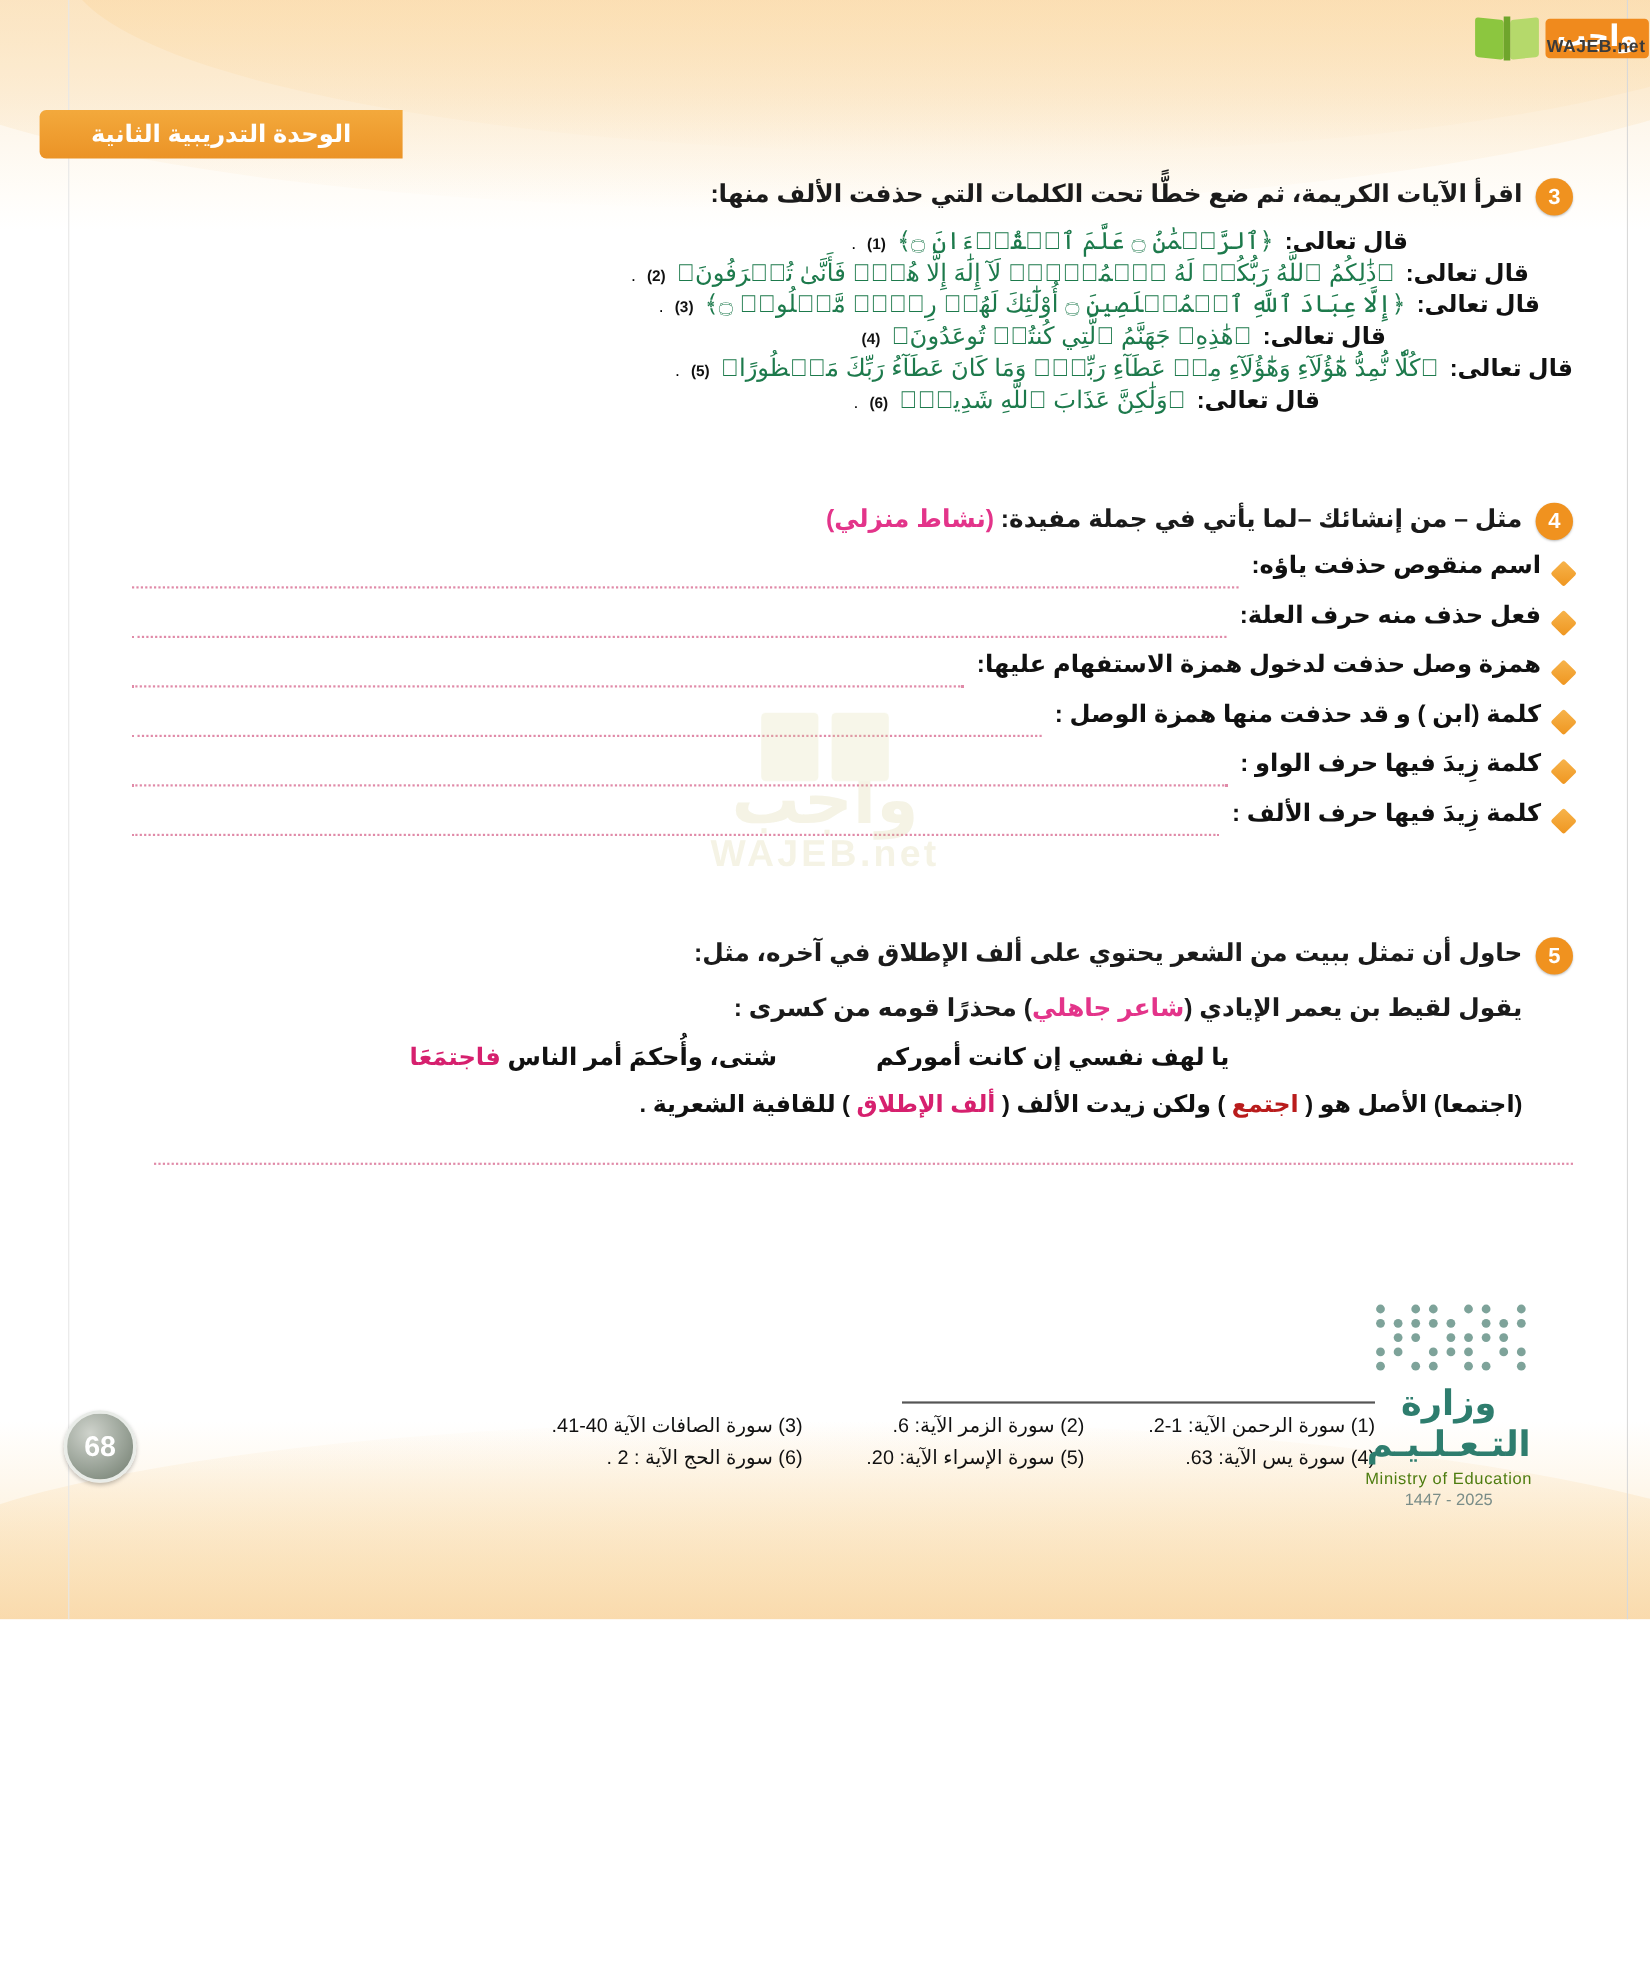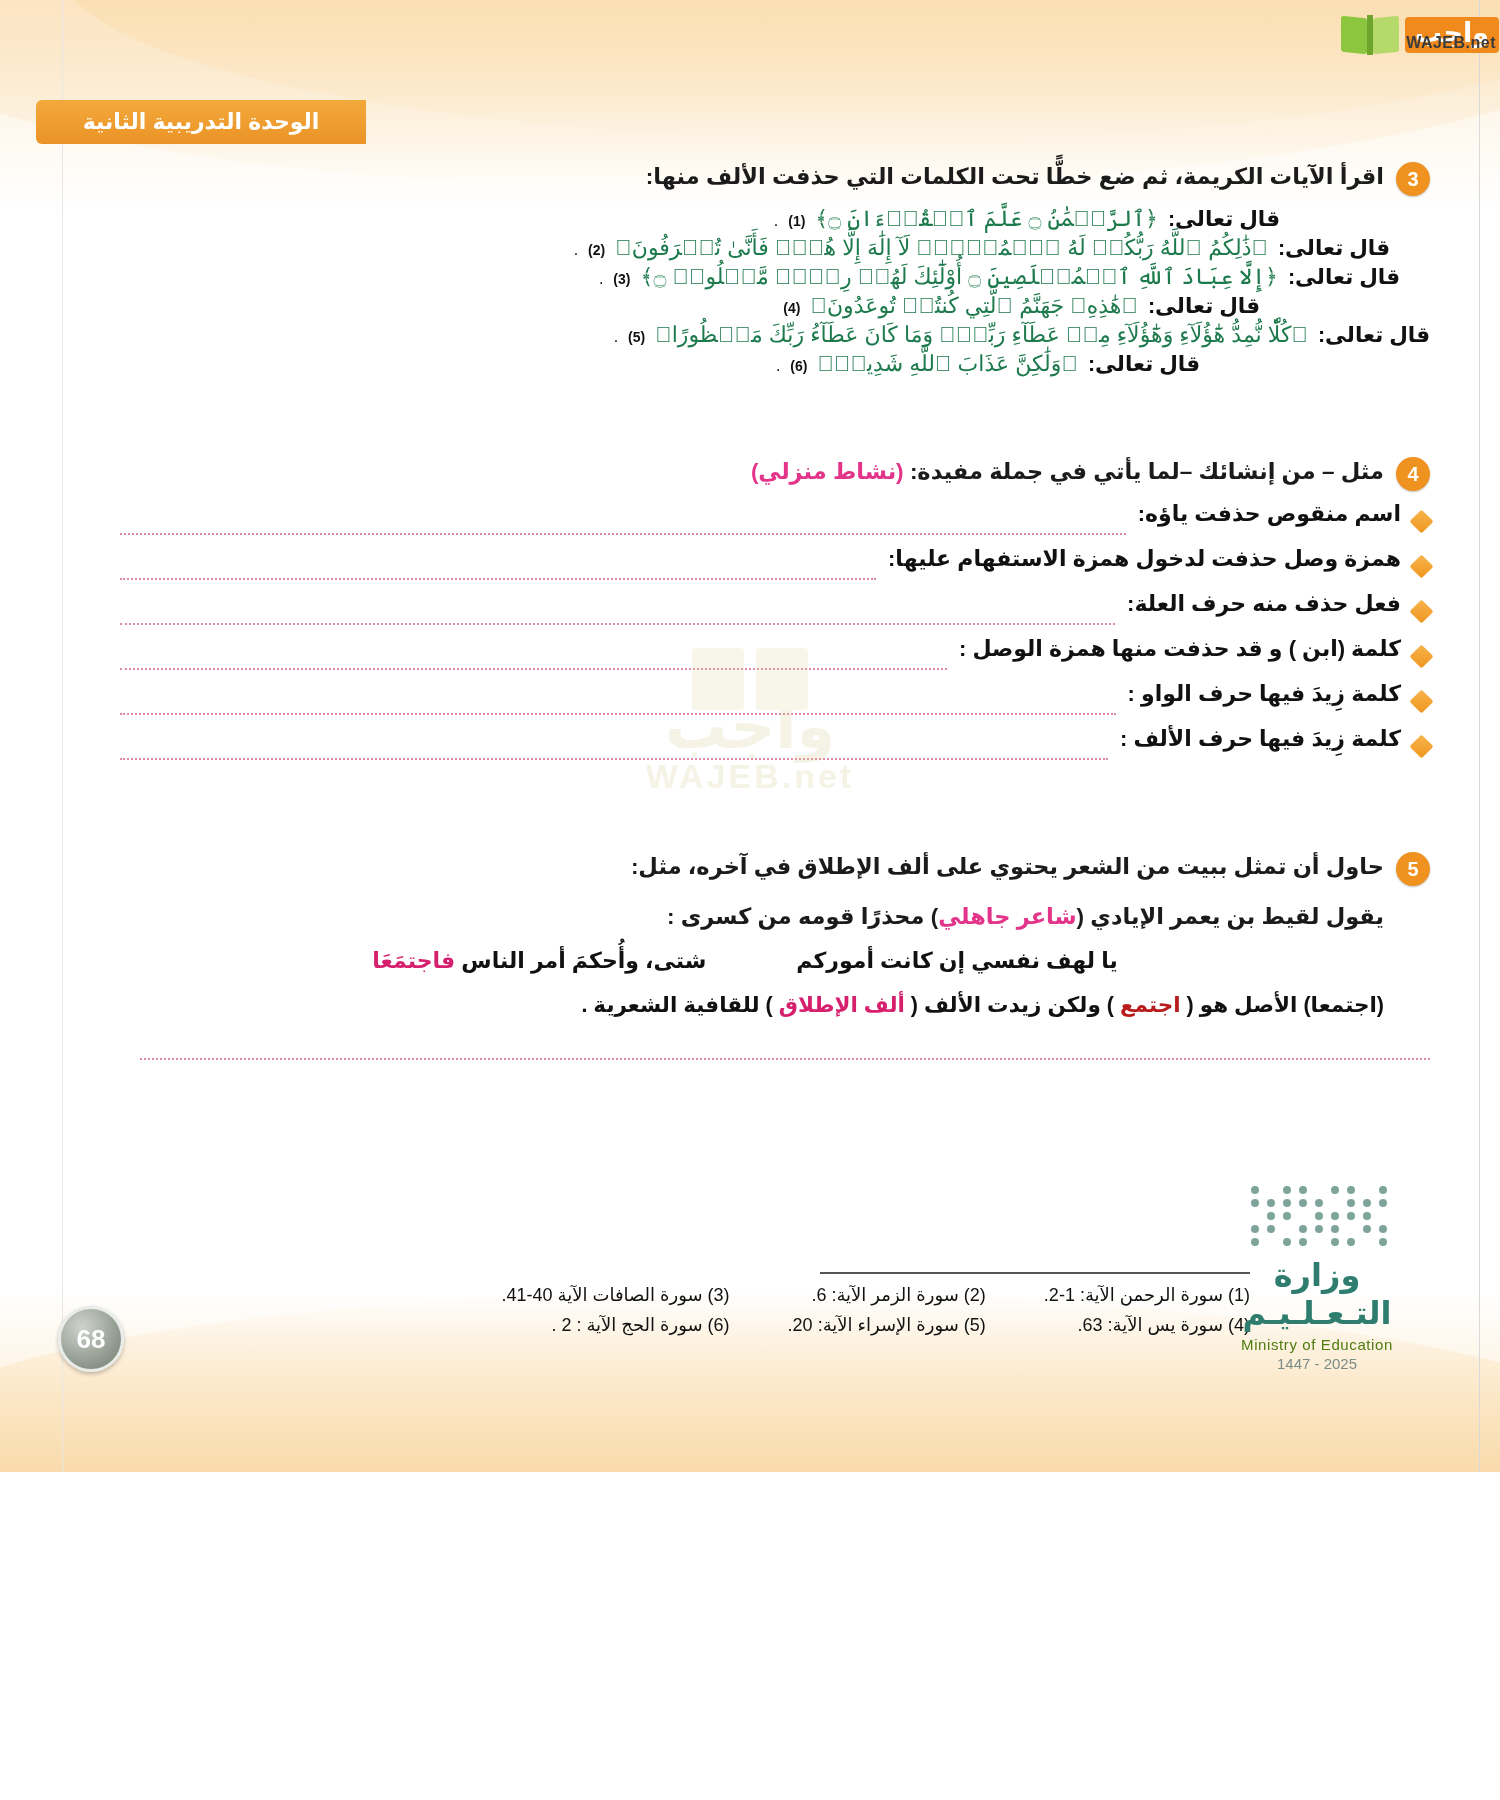--- a/index.html
+++ b/index.html
@@ -192,21 +192,21 @@
   .footnotes {
     position: absolute; bottom: 128px; right: 250px;
     direction: rtl; text-align: right;
   }
   .fn-rule { width: 430px; height: 2px; background: #555; margin: 0 0 10px auto; }
   .fn-grid { display: flex; gap: 58px; font-size: 18px; color: #111; }
   .fn-col div { margin-bottom: 8px; white-space: nowrap; }
 
   
   .page-num {
-    position: absolute; bottom: 100px; left: 58px;
+    position: absolute; bottom: 124px; left: 58px;
     width: 66px; height: 66px; border-radius: 50%;
     background: radial-gradient(circle at 35% 30%, #cfd3cc 0%, #9aa398 55%, #6f7a6c 100%);
     color: #fff; font-size: 26px; font-weight: bold;
     display: flex; align-items: center; justify-content: center;
     border: 3px solid #e9ece8;
     box-shadow: 0 2px 4px rgba(0,0,0,.25);
   }
 
   
   .ministry {
@@ -306,26 +306,26 @@
       </div>
 
       <div style="margin-top:10px;">
         <div class="line-item">
           <span class="bullet"></span>
           <span class="label-bold">اسم منقوص حذفت ياؤه:</span>
           <span class="dots"></span>
         </div>
         <div class="line-item">
           <span class="bullet"></span>
+          <span class="label-bold">فعل حذف منه حرف العلة:</span>
+          <span class="dots"></span>
+        </div>
+        <div class="line-item">
+          <span class="bullet"></span>
           <span class="label-bold">همزة وصل حذفت لدخول همزة الاستفهام عليها:</span>
-          <span class="dots"></span>
-        </div>
-        <div class="line-item">
-          <span class="bullet"></span>
-          <span class="label-bold">فعل حذف منه حرف العلة:</span>
           <span class="dots"></span>
         </div>
         <div class="line-item">
           <span class="bullet"></span>
           <span class="label-bold">كلمة (ابن ) و قد حذفت منها همزة الوصل  :</span>
           <span class="dots"></span>
         </div>
         <div class="line-item">
           <span class="bullet"></span>
           <span class="label-bold">كلمة زِيدَ فيها حرف الواو :</span>

